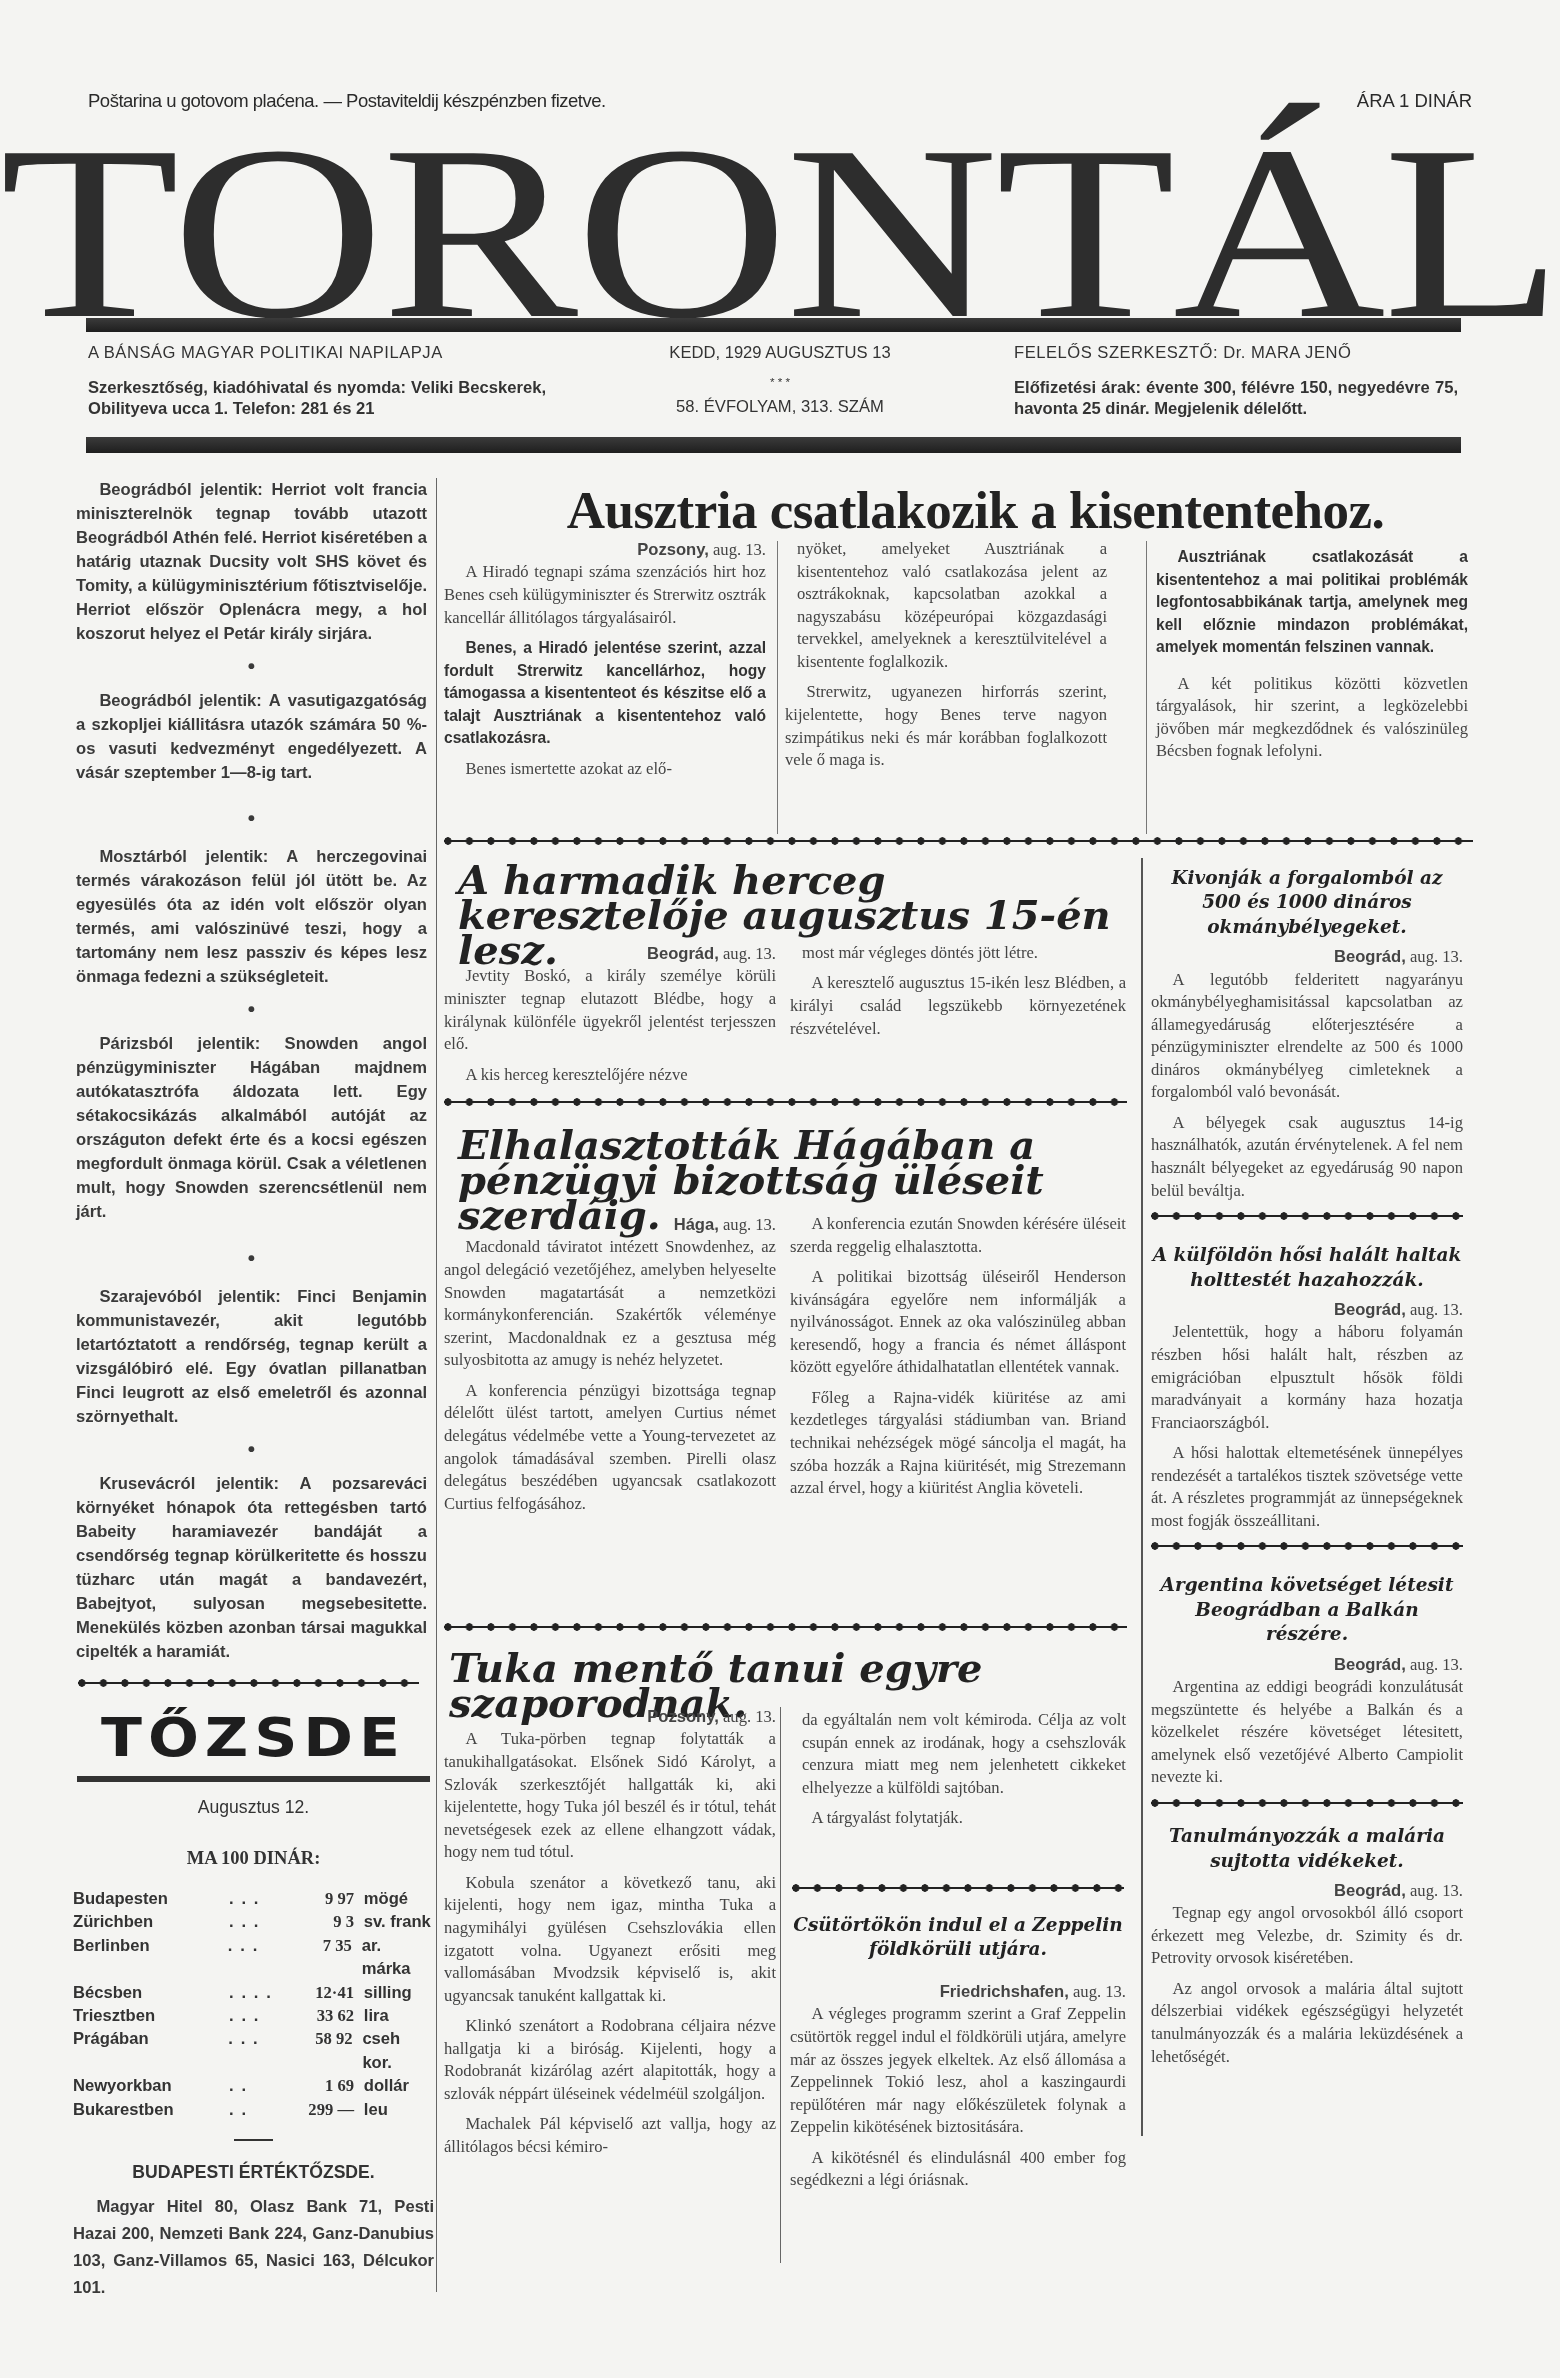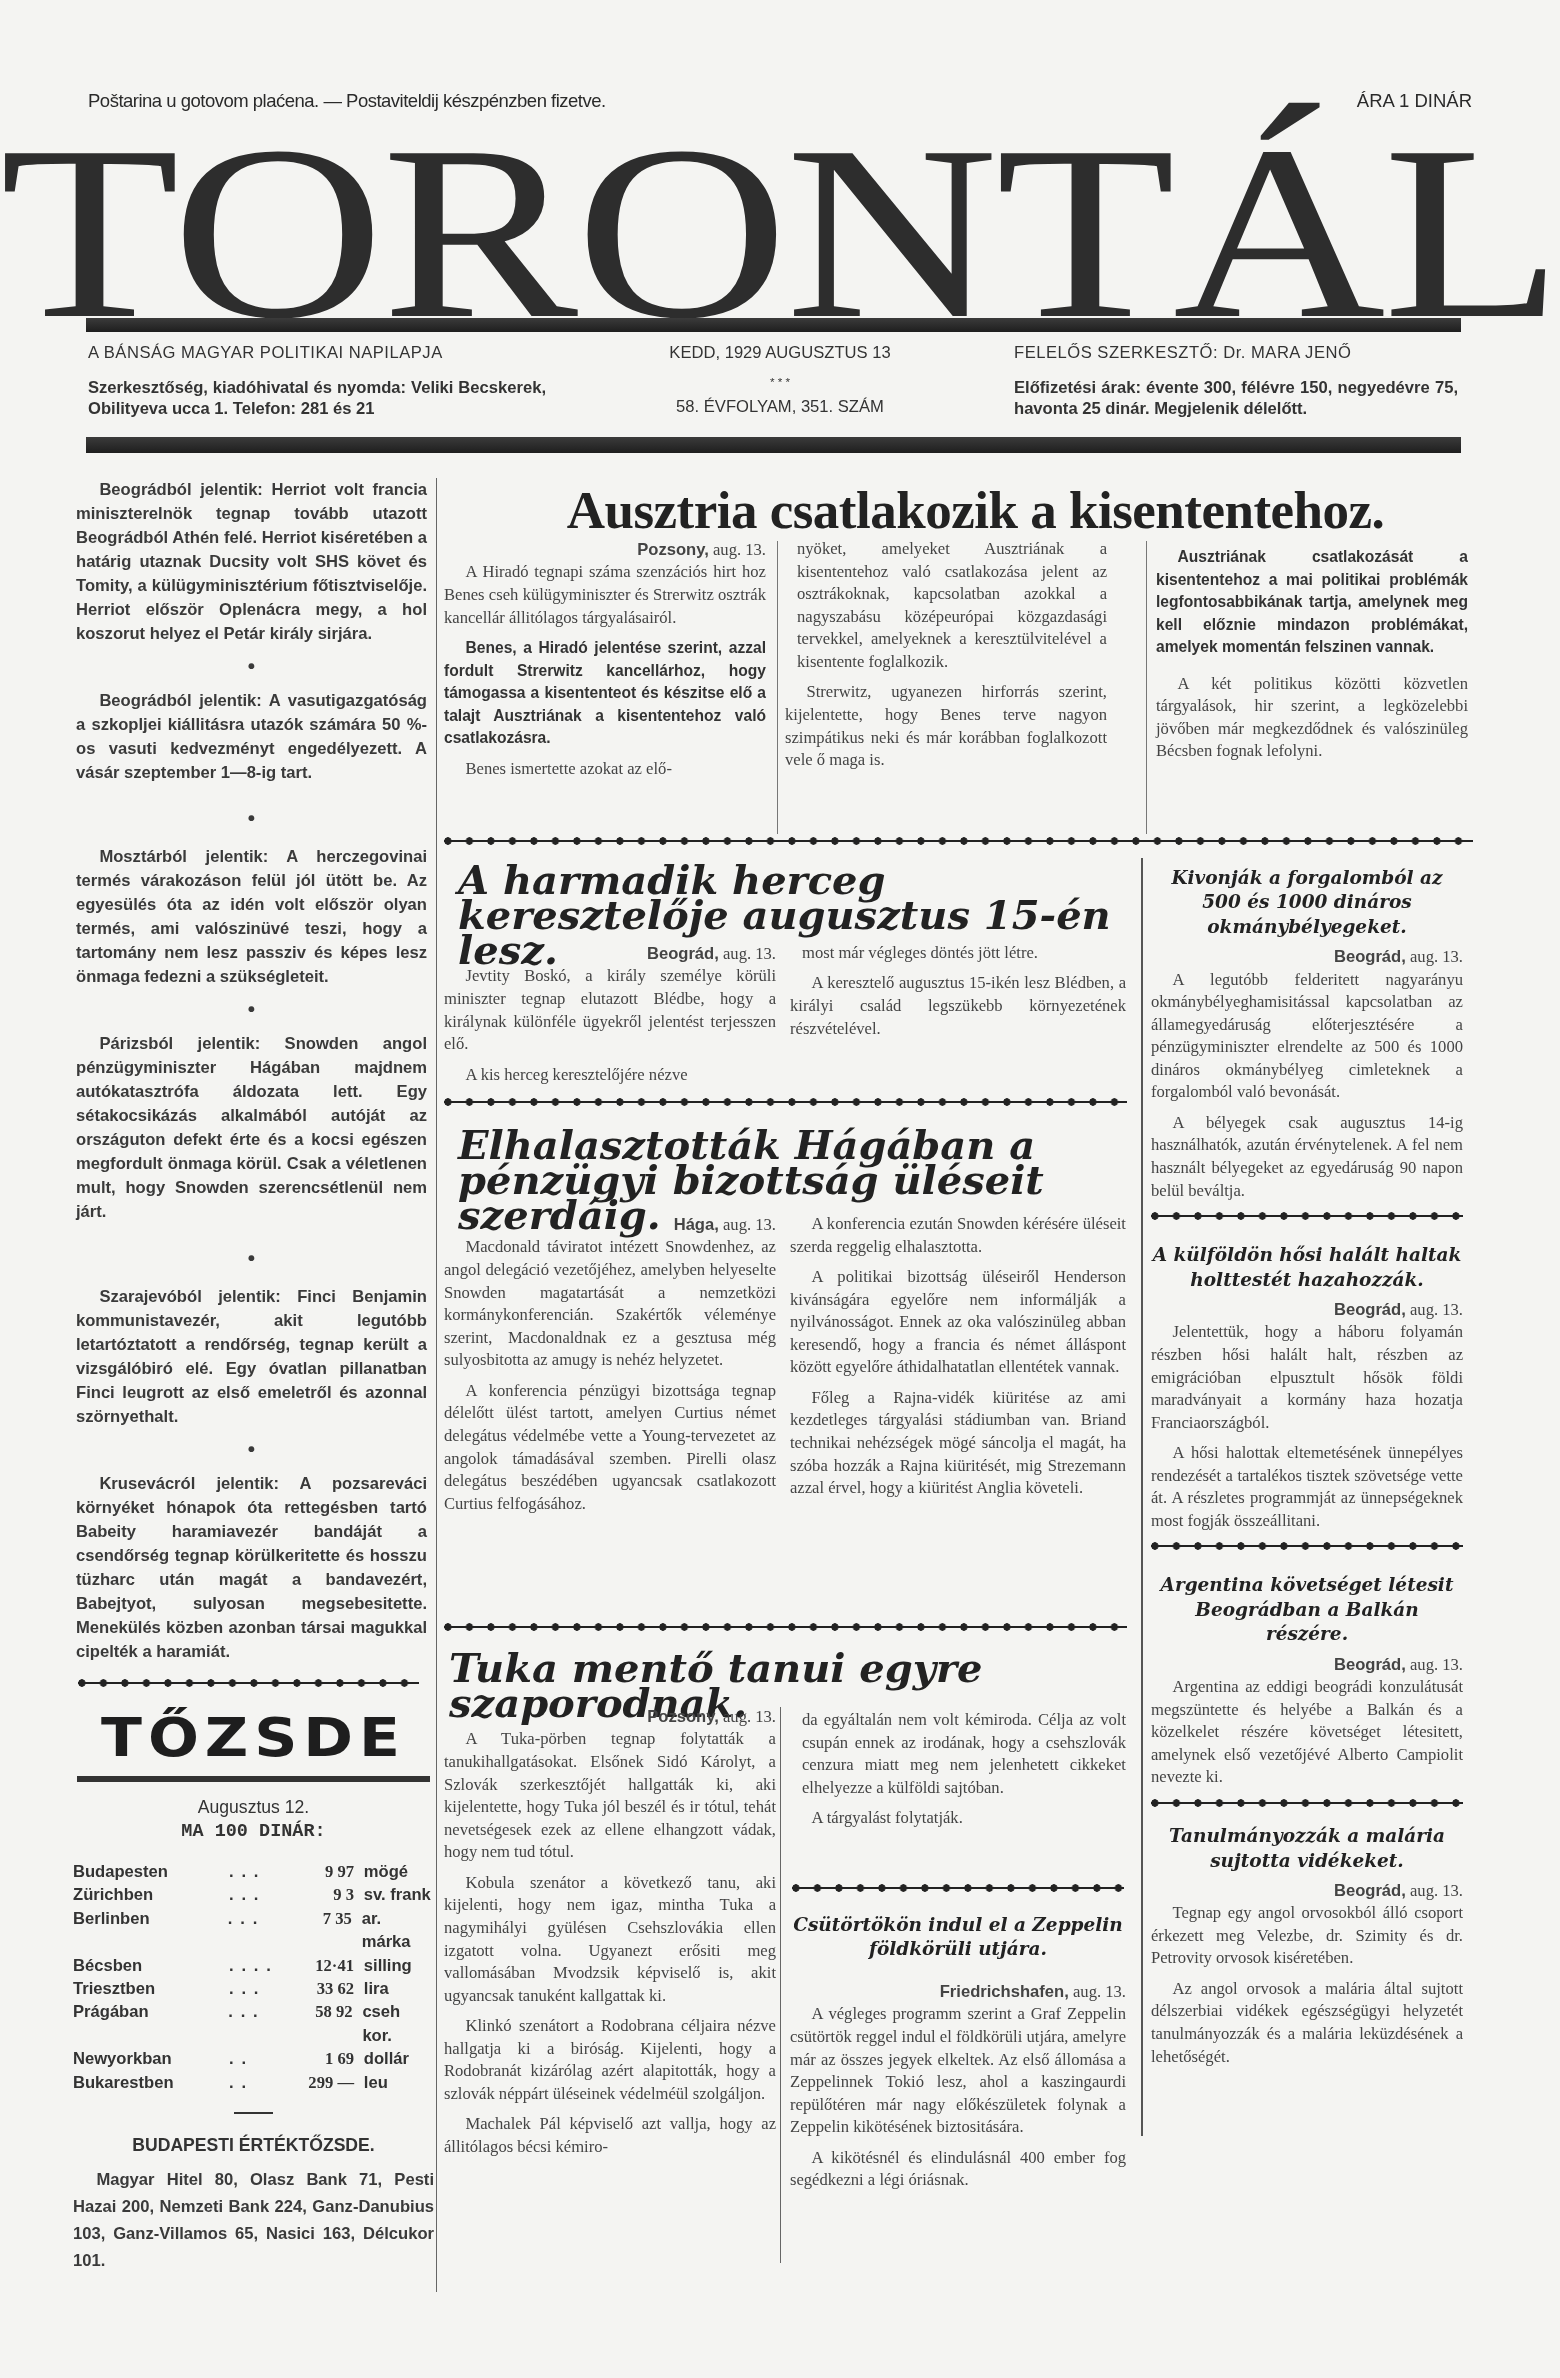--- a/index.html
+++ b/index.html
@@ -53,21 +53,21 @@
 
 <div class="abs rule-thick" style="top:318px; left:86px; width:1375px;"></div>
 
 <div class="abs info" style="top:343px; left:88px; width:458px;">
   <div style="letter-spacing:0.5px;">A BÁNSÁG MAGYAR POLITIKAI NAPILAPJA</div>
   <div style="margin-top:13.7px; font-weight:bold; line-height:21.5px; text-align:justify;">Szerkesztőség, kiadóhivatal és nyomda: Veliki Becskerek, Obilityeva ucca 1. Telefon: 281 és 21</div>
 </div>
 <div class="abs info center" style="top:343px; left:624px; width:312px;">
   <div>KEDD, 1929 AUGUSZTUS 13</div>
   <div style="margin-top:11.7px; font-size:11.7px;">* * *</div>
-  <div style="margin-top:9.8px;">58. ÉVFOLYAM, 351. SZÁM</div>
+  <div style="margin-top:9.8px;">58. ÉVFOLYAM, 313. SZÁM</div>
 </div>
 <div class="abs info" style="top:343px; left:1014px; width:444px;">
   <div style="letter-spacing:0.5px;">FELELŐS SZERKESZTŐ: Dr. MARA JENŐ</div>
   <div style="margin-top:13.7px; font-weight:bold; line-height:21.5px; text-align:justify;">Előfizetési árak: évente 300, félévre 150, negyedévre 75, havonta 25 dinár. Megjelenik délelőtt.</div>
 </div>
 
 <div class="abs rule-thick" style="top:437px; left:86px; width:1375px; height:15.6px;"></div>
 
 <div class="abs brief" style="top:478px; left:76px; width:351px;">
   <p>Beográdból jelentik: Herriot volt francia miniszterelnök tegnap tovább utazott Beográdból Athén felé. Herriot kiséretében a határig utaznak Ducsity volt SHS követ és Tomity, a külügyminisztérium főtisztviselője. Herriot először Oplenácra megy, a hol koszorut helyez el Petár király sirjára.</p>
@@ -82,21 +82,21 @@
   <div class="star">●</div>
   <p>Krusevácról jelentik: A pozsareváci környéket hónapok óta rettegésben tartó Babeity haramiavezér bandáját a csendőrség tegnap körülkeritette és hosszu tüzharc után magát a bandavezért, Babejtyot, sulyosan megsebesitette. Menekülés közben azonban társai magukkal cipelték a haramiát.</p>
 </div>
 
 <div class="abs dot-rule" style="top:1679px; left:78px; width:341px;"></div>
 
 <div class="abs" style="top:1702px; left:73px; width:361px;">
   <div class="tozsde-title">TŐZSDE</div>
   <div style="height:5.9px; background:#333; margin:3.9px 3.9px 0; "></div>
   <div class="center" style="font-family:'Liberation Sans',sans-serif; font-size:17.6px; margin-top:15.6px; color:#333;">Augusztus 12.</div>
-  <div class="center" style="font-family:Liberation Mono, monospace; font-weight:bold; font-size:18.5px; margin-top:3px; color:#333;">MA 100 DINÁR:</div>
+  <div class="center" style="font-family:Liberation Serif, serif; font-weight:bold; font-size:18.5px; margin-top:30px; color:#333;">MA 100 DINÁR:</div>
   <div class="rates" style="margin-top:17.6px;">
     <div class="row">
         <span class="city">Budapesten</span>
         <span class="dots">...</span>
         <span class="val">9 97</span>
         <span class="cur">mögé</span>
       </div>
     <div class="row">
         <span class="city">Zürichben</span>
         <span class="dots">...</span>

